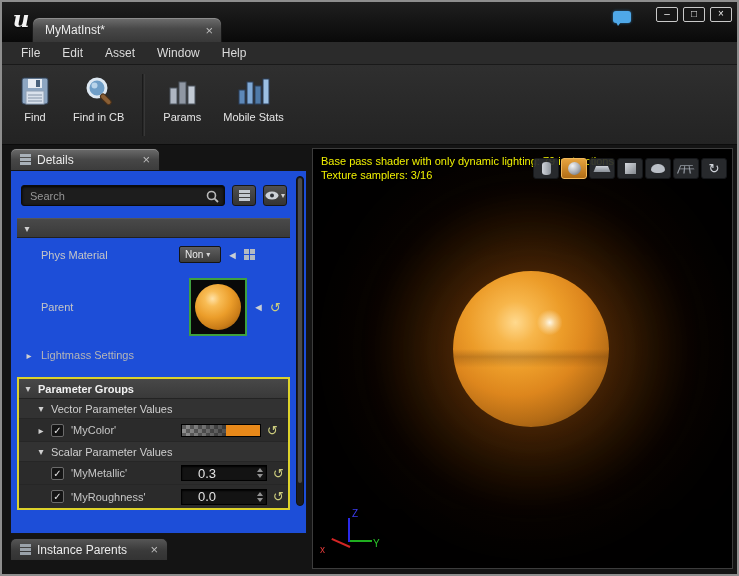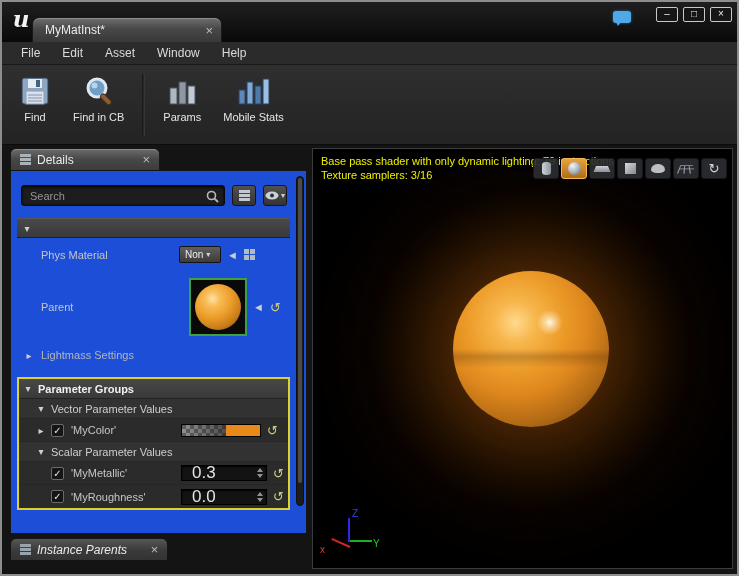--- a/index.html
+++ b/index.html
@@ -74,31 +74,31 @@
 
   .color-swatch { width:80px; height:13px; border:1px solid #000; display:flex; cursor:pointer; }
   .swatch-alpha { width:44px; background-color:#5e5e5e;
     background-image:linear-gradient(90deg, rgba(25,25,25,0) 0%, rgba(25,25,25,0.55) 100%),
       linear-gradient(45deg,#909090 25%,transparent 25%,transparent 75%,#909090 75%),
       linear-gradient(45deg,#909090 25%,transparent 25%,transparent 75%,#909090 75%);
     background-size:100% 100%, 8px 8px, 8px 8px; background-position:0 0,0 0,4px 4px; }
   .swatch-color { flex:1; background:#e8891a; }
 
   .spin-box { position:relative; width:86px; height:16px; background:#131313; border:1px solid #000; box-shadow:inset 0 1px 2px #000; }
-  .spin-box input { width:100%; height:100%; background:transparent; border:none; outline:none; color:#e3e3e3; font-size:17px; padding:0 14px 0 10px; font-family:inherit; }
+  .spin-box input { width:100%; height:100%; background:transparent; border:none; outline:none; color:#e3e3e3; font-size:13px; padding:0 14px 0 16px; font-family:inherit; }
   .spin-arrows { position:absolute; right:3px; top:2px; display:flex; flex-direction:column; gap:2px; cursor:pointer; }
   .arr-up { width:0; height:0; border-left:3px solid transparent; border-right:3px solid transparent; border-bottom:4px solid #919191; }
   .arr-dn { width:0; height:0; border-left:3px solid transparent; border-right:3px solid transparent; border-top:4px solid #919191; }
 
   .scrollbar { position:absolute; right:3px; top:28px; width:8px; height:330px; background:#1c1c1c; border:1px solid #101010; border-radius:4px; }
   .scroll-thumb { position:absolute; left:1px; top:1px; width:4px; height:305px; background:#4b4b4b; border-radius:3px; cursor:pointer; }
 
   .splitter { position:absolute; left:305px; top:146px; width:5px; height:422px; cursor:col-resize; }
 
-  .instance-tab { position:absolute; left:8px; top:536px; width:158px; height:22px; display:flex; align-items:center; gap:6px; padding:0 9px; background:linear-gradient(#565656,#3a3a3a 55%,#333); border:1px solid #151515; border-bottom:none; border-radius:6px 6px 0 0; color:#d4d4d4; font-size:11px;font-style:italic; }
+  .instance-tab { position:absolute; left:8px; top:536px; width:158px; height:22px; display:flex; align-items:center; gap:6px; padding:0 9px; background:linear-gradient(#565656,#3a3a3a 55%,#333); border:1px solid #151515; border-bottom:none; border-radius:6px 6px 0 0; color:#d4d4d4; font-size:11px; }
 
   
   .viewport { position:absolute; left:310px; top:146px; width:421px; height:421px; background:#000; border:1px solid #3c3c3c; overflow:hidden; cursor:crosshair; }
   .vp-glow { position:absolute; inset:0;
     background:radial-gradient(circle at 218px 200px, rgba(150,78,14,0.5) 0%, rgba(96,48,10,0.3) 26%, rgba(40,20,5,0.12) 52%, rgba(0,0,0,0) 72%); }
   .sphere { position:absolute; left:140px; top:122px; width:156px; height:156px; border-radius:50%;
     background:
       radial-gradient(circle at 62% 33%, rgba(255,252,240,0.95) 0%, rgba(255,246,222,0.55) 3.5%, rgba(255,246,222,0) 9%),
       linear-gradient(to bottom, rgba(0,0,0,0) 50%, rgba(92,52,12,0.28) 55%, rgba(0,0,0,0) 62%),
       radial-gradient(circle at 40% 33%, #ffd98e 0%, #f7b64b 15%, #ec9c29 34%, #dd861d 52%, #b26a15 72%, #774710 90%, #4e2f0b 100%);

